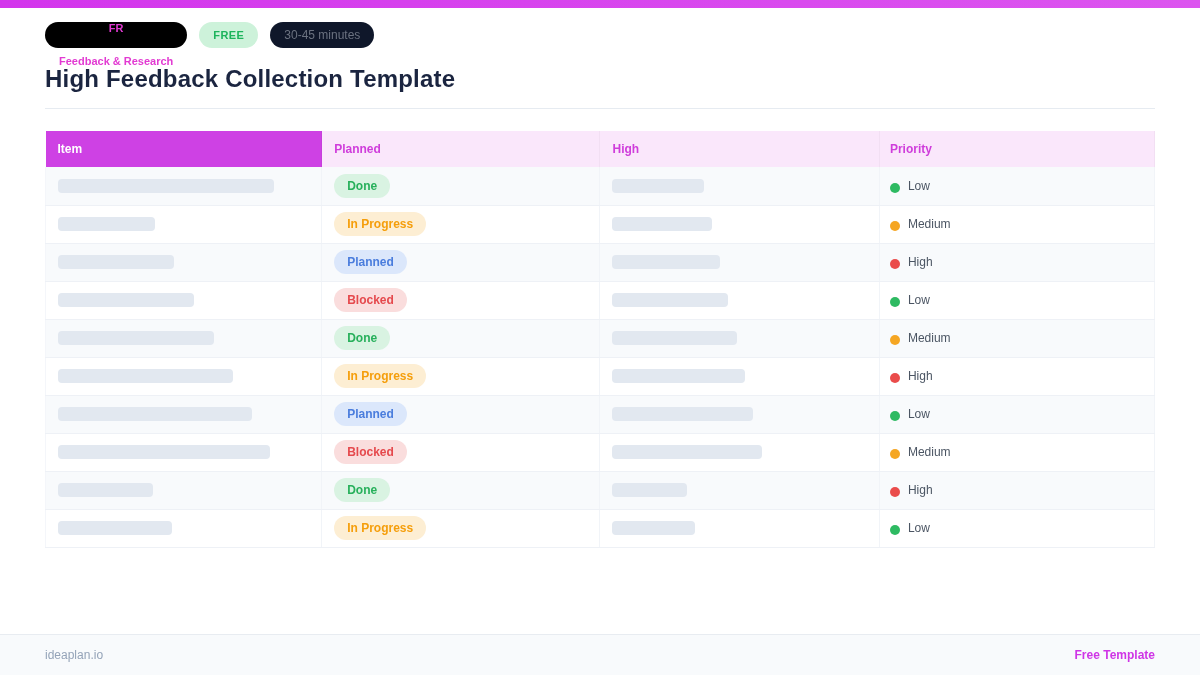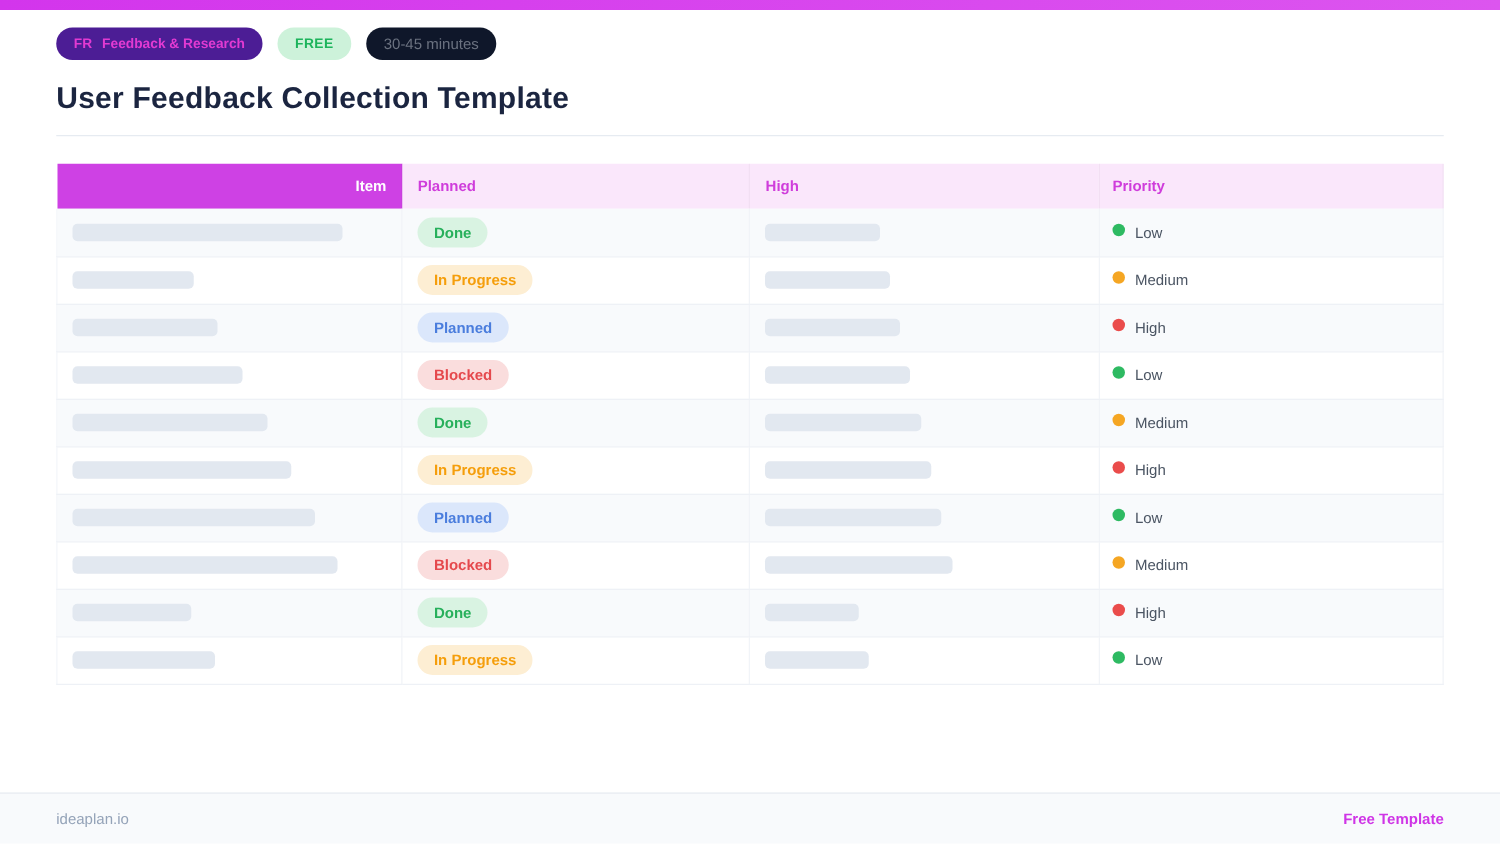--- a/index.html
+++ b/index.html
@@ -12,52 +12,52 @@
   }
   .topbar { height:8px; background:linear-gradient(90deg,#d335ec,#dc55ef); }
   .content { padding:0 45px; }
 
   .badges { display:flex; align-items:center; gap:12px; margin-top:14px; }
   .pill {
     display:inline-flex; align-items:center; height:26px;
     padding:0 14px; border-radius:13px;
     font-size:11px; font-weight:bold; white-space:nowrap;
   }
-  .pill-category { background:#4c1d95; color:#e23ad2; gap:8px; }
+  .pill-category { background:#000000; color:#e23ad2; gap:21px;flex-direction:column; }
   .pill-free { background:#cdf2da; color:#1db45c; letter-spacing:.4px; }
   .pill-duration { background:#0f172a; color:#6b7280; font-weight:normal; font-size:12px; }
 
   .page-title { margin-top:17px; font-size:24px; font-weight:bold; color:#1b2540; letter-spacing:.2px; }
   .divider { margin-top:15px; border-top:1px solid #e6ebf1; }
 
   .data-table { width:100%; margin-top:22px; border-collapse:collapse; table-layout:fixed; }
   .data-table th {
     height:36px; font-size:12px; font-weight:bold; text-align:left;
     padding:0 12px; border-right:1px solid rgba(0,0,0,0.03);
   }
-  th.th-item { background:#ce41e4; color:#ffffff; width:24.9%;text-align:right; }
+  th.th-item { background:#ce41e4; color:#ffffff; width:24.9%; }
   th.th-status { background:#fae7fb; color:#cf3ddb; width:25.1%; }
   th.th-owner { background:#fae7fb; color:#cf3ddb; width:25.2%; }
   th.th-priority { background:#fae7fb; color:#cf3ddb; width:24.8%; padding-left:10px; }
 
   .data-table td {
     height:38px; padding:0 12px;
     border-bottom:1px solid #eef1f6; border-right:1px solid #f1f4f8;
   }
   .data-table td:first-child { border-left:1px solid #f4f6fa; }
   .data-table tr.striped { background:#f8fafc; }
   .data-table tr.plain { background:#ffffff; }
 
   .bar { height:14px; border-radius:4px; background:#e2e8f0; }
   .badge {
     display:inline-block; padding:5px 13px; border-radius:12px;
     font-size:12px; font-weight:bold; white-space:nowrap;
   }
   .c-priority { padding-left:10px !important; }
-  .priority-wrap { display:flex; align-items:flex-start; gap:8px; }
+  .priority-wrap { display:flex; align-items:flex-end; gap:8px; }
   .dot { width:10px; height:10px; border-radius:50%; flex:0 0 auto; }
   .priority-label { font-size:12px; color:#4b5563; }
 
   .footer {
     position:absolute; left:0; bottom:0; width:100%; height:41px;
     background:#f8fafc; border-top:1px solid #e8ecf1;
     display:flex; align-items:center; justify-content:space-between;
     padding:0 45px;
   }
   .footer-brand { font-size:12px; color:#94a3b8; text-decoration:none; }
@@ -72,21 +72,21 @@
 
   <div class="badges">
     <span class="pill pill-category">
       <span>FR</span>
       <span>Feedback &amp; Research</span>
     </span>
     <span class="pill pill-free">FREE</span>
     <span class="pill pill-duration">30-45 minutes</span>
   </div>
 
-  <h1 class="page-title">User Feedback Collection Template</h1>
+  <h1 class="page-title">High Feedback Collection Template</h1>
 
   <div class="divider"></div>
 
   <table class="data-table">
     <thead>
       <tr>
         <th class="th-item">Item</th>
         <th class="th-status">Planned</th>
         <th class="th-owner">High</th>
         <th class="th-priority">Priority</th>

